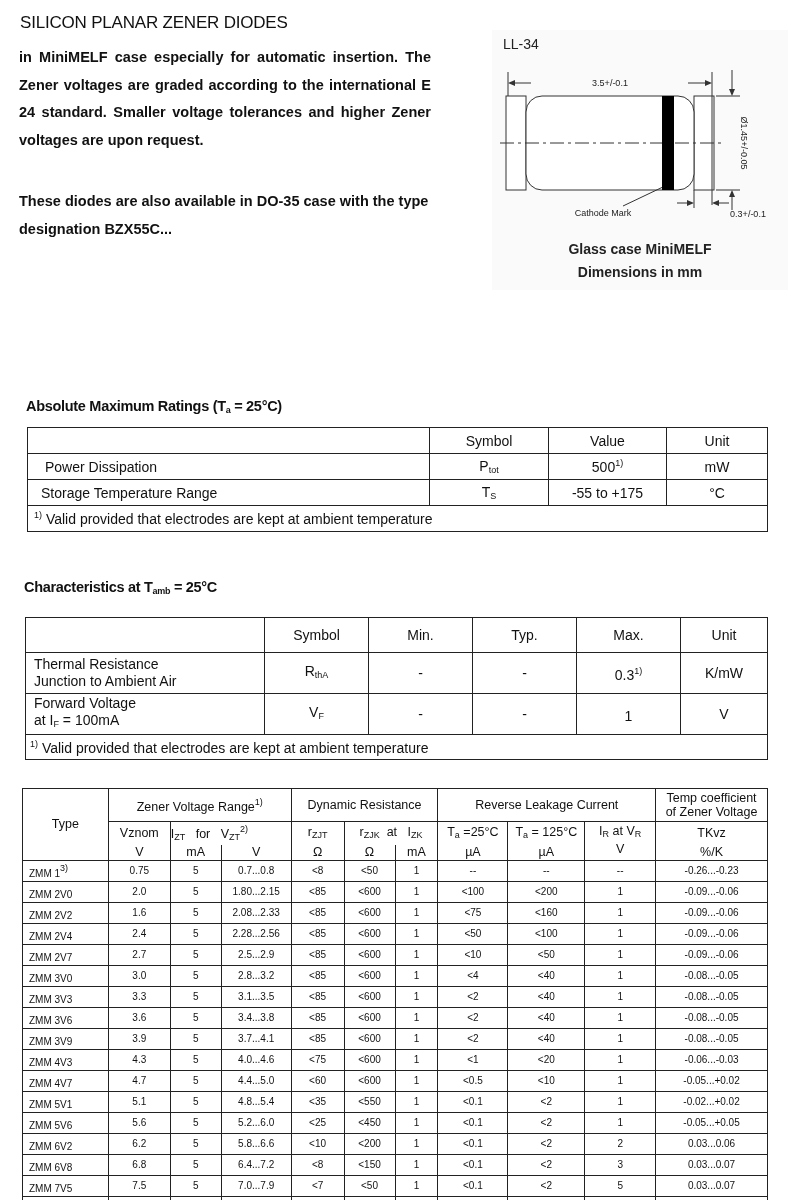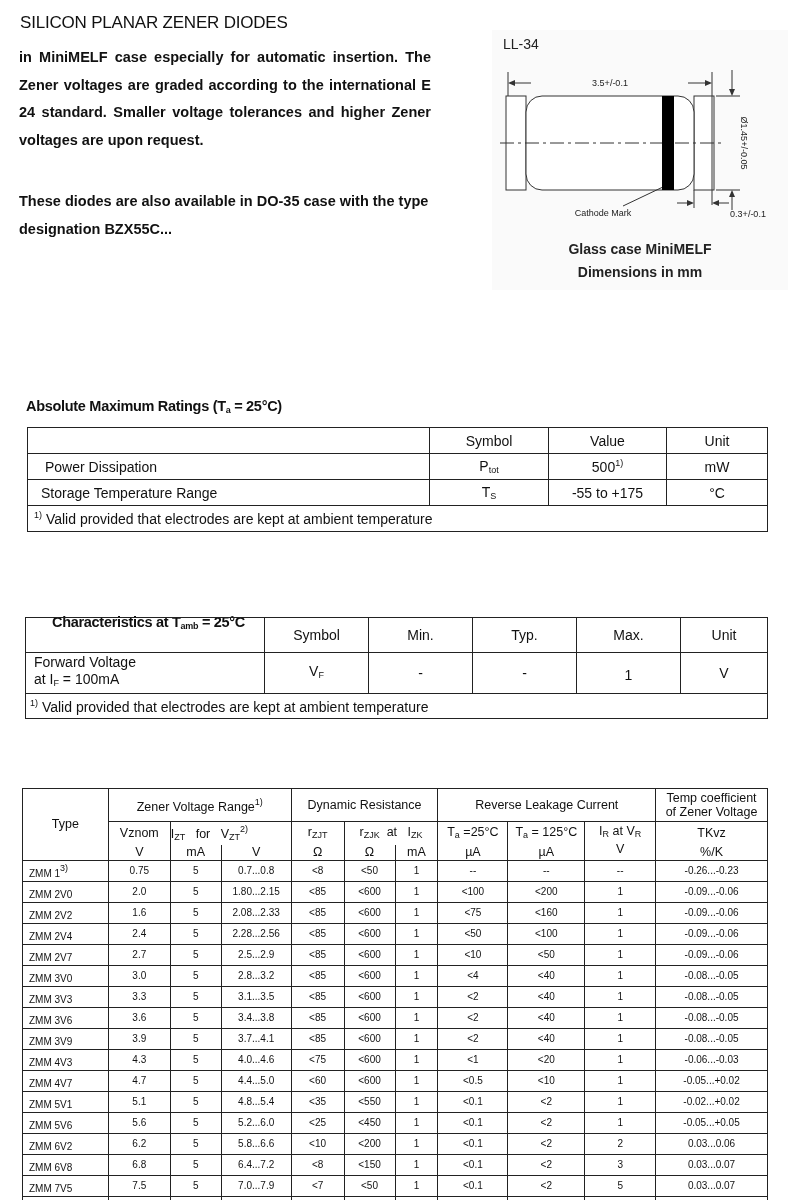--- a/index.html
+++ b/index.html
@@ -16,21 +16,21 @@
   
   #diagram-box { left: 492px; top: 30px; width: 296px; height: 260px; background: #fafafa; }
   #pkg-name { left: 503px; top: 36px; font-size: 14px; color: #222; }
   #diagram-svg { left: 495px; top: 60px; }
   #caption1 { left: 492px; width: 296px; top: 241px; text-align: center; font-size: 14px; font-weight: bold; color: #222; }
   #caption2 { left: 492px; width: 296px; top: 264px; text-align: center; font-size: 14px; font-weight: bold; color: #222; }
 
   
   .section-title { font-size: 14.5px; font-weight: bold; letter-spacing: -0.3px; }
   #amr-title { left: 26px; top: 398px; }
-  #char-title { left: 24px; top: 614px; margin-left: 28px; }
+  #char-title { left: 24px; top: 579px; }
 
   table { border-collapse: collapse; position: absolute; }
   td, th { border: 1.5px solid #222; font-weight: normal; }
   sub, sup { font-size: 9px; }
   sub { vertical-align: -2px; }
   sup { vertical-align: 6px; }
 
   #amr-table { left: 27px; top: 427px; width: 741px; font-size: 14px; }
   #amr-table td { height: 25px; padding: 0; }
   #amr-table .c0 { width: 384px; text-align: left; padding-left: 13px; }
@@ -142,20 +142,28 @@
 <div id="char-title" class="abs section-title"><span>Characteristics at T</span><sub>amb</sub><span> = 25°C</span></div>
 <table id="char-table">
   <tbody>
       <tr class="hdr">
     <td class="c0"></td>
     <td class="c1">Symbol</td>
     <td class="c2">Min.</td>
     <td class="c3">Typ.</td>
     <td class="c4">Max.</td>
     <td class="c5">Unit</td>
+  </tr>
+  <tr class="row">
+    <td class="c0"><span>Thermal Resistance</span><br><span>Junction to Ambient Air</span></td>
+    <td class="c1"><span>R</span><sub>thA</sub></td>
+    <td class="c2">-</td>
+    <td class="c3">-</td>
+    <td class="c4"><span>0.3</span><sup>1)</sup></td>
+    <td class="c5">K/mW</td>
   </tr>
   <tr class="row">
     <td class="c0"><span>Forward Voltage</span><br><span>at I</span><sub>F</sub><span> = 100mA</span></td>
     <td class="c1"><span>V</span><sub>F</sub></td>
     <td class="c2">-</td>
     <td class="c3">-</td>
     <td class="c4"><span>1</span><sup></sup></td>
     <td class="c5">V</td>
   </tr>
   <tr class="note">

